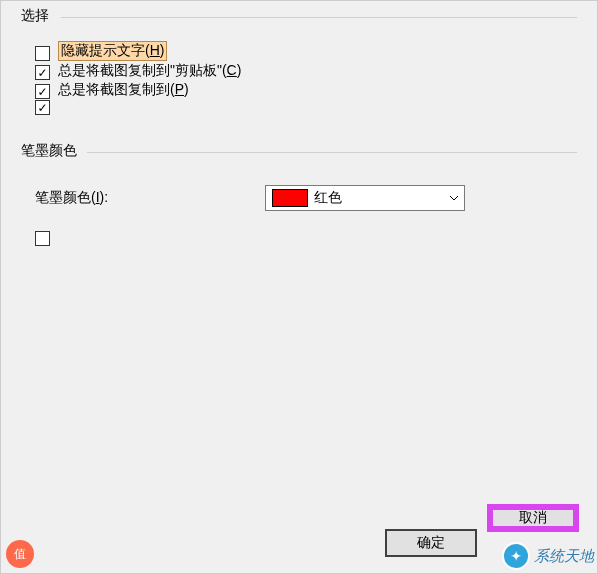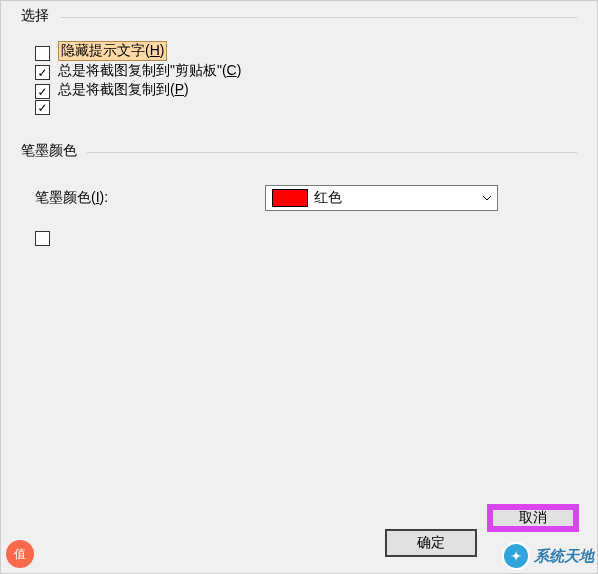--- a/index.html
+++ b/index.html
@@ -106,21 +106,21 @@
       align-items: center;
       margin: 10px 0 20px 14px;
     }
     .ink-label { width: 230px; }
     .combo {
       display: flex;
       align-items: center;
       border: 1px solid #7a7a7a;
       background: #fff;
       height: 26px;
-      width: 233px;
+      width: 200px;
       cursor: pointer;
     }
     .swatch {
       width: 36px;
       height: 18px;
       background: #ff0000;
       border: 1px solid #000;
       margin: 0 6px;
     }
     .combo-text { flex: 1; }
@@ -181,21 +181,21 @@
       display: flex;
       align-items: center;
       justify-content: center;
       color: #fff;
       font-size: 14px;
     }
     .wm-text {
       color: #1b6fa8;
       font-size: 15px;
       font-style: italic;
-      font-weight: bold;
+      font-weight: normal;
     }
   </style>
 </head>
 <body>
 
 <div class="window">
 
   <div class="content">
 
     <div class="group">

